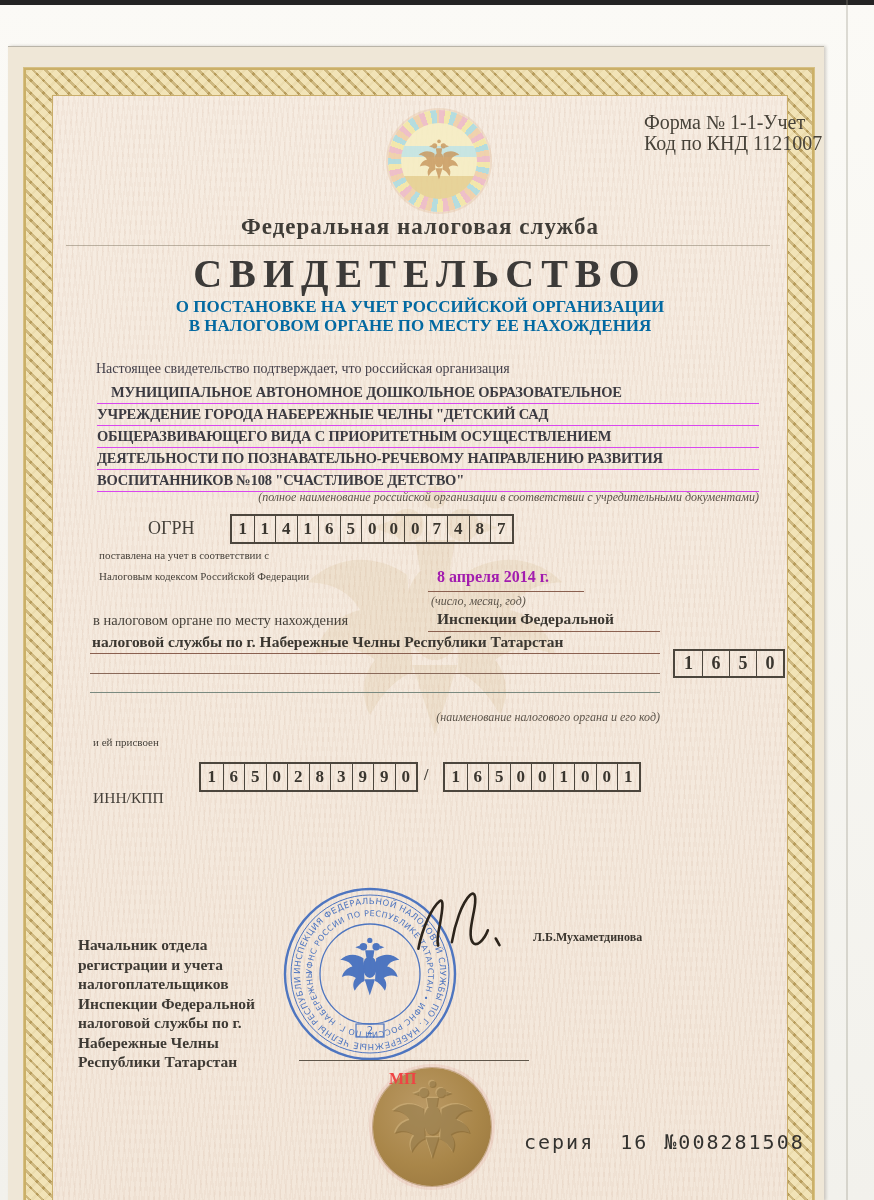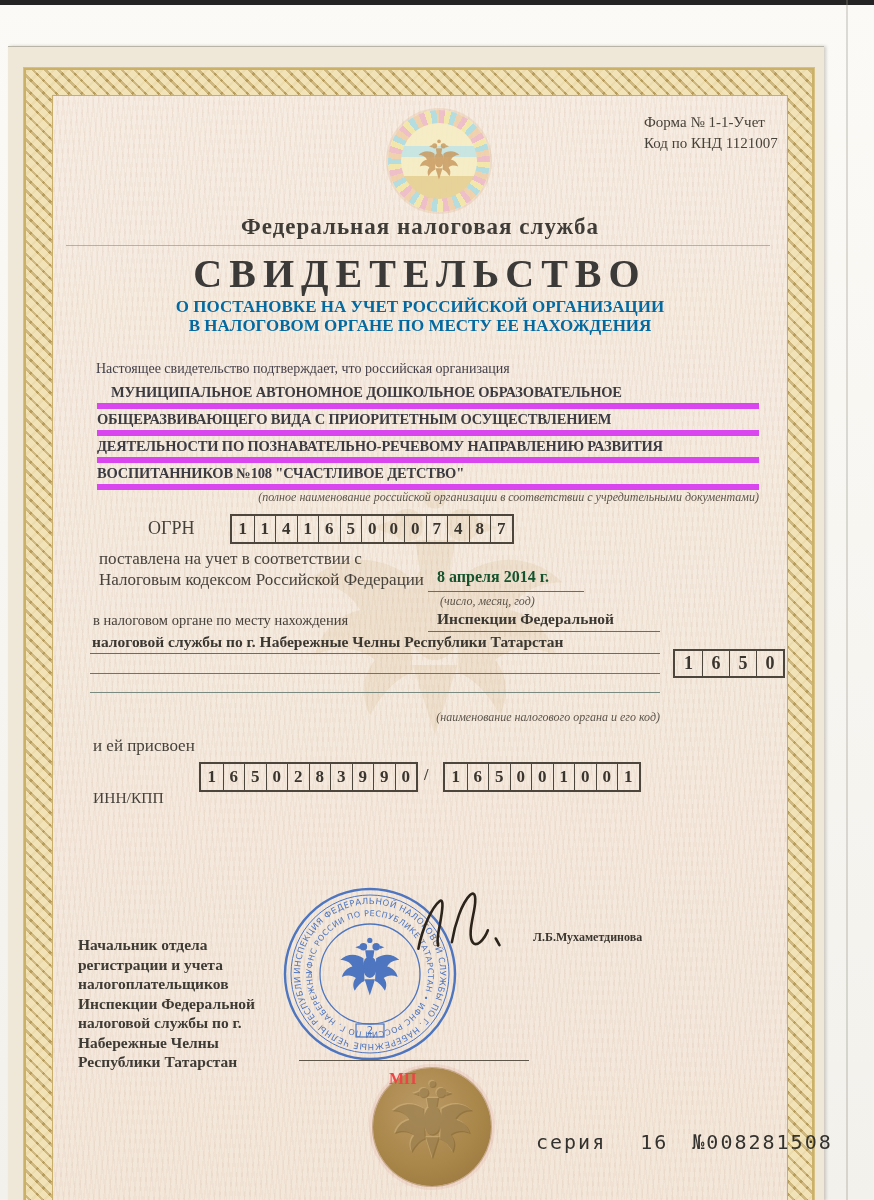--- a/index.html
+++ b/index.html
@@ -43,54 +43,54 @@
     position:absolute;left:388px;top:110px;width:102px;height:102px;border-radius:50%;
     background:repeating-conic-gradient(#f2b9c6 0 7deg,#f5e79e 7deg 14deg,#a9dce0 14deg 21deg,#f3cfa3 21deg 28deg);
     box-shadow:0 0 0 2px rgba(230,190,150,.4);
     opacity:.88;filter:saturate(.9);z-index:5;
   }
   .holo-inner{
     position:absolute;inset:13px;border-radius:50%;
     background:linear-gradient(180deg,#f7eebe 0 30%,#bfe6e4 30% 45%,#f7eebe 45% 70%,#e8d089 70% 100%);
     display:flex;align-items:center;justify-content:center;
   }
-  .form-info{left:644px;top:112px;width:200px;font-size:15px;line-height:21px;color:#474239;}
+  .form-info{left:644px;top:112px;width:200px;font-size:20px;line-height:21px;color:#474239;}
   .agency{left:70px;top:214px;width:700px;font-size:23px;letter-spacing:1px;color:#3f3c37;}
   .agency-rule{left:66px;top:245px;width:704px;height:1px;background:rgba(130,120,100,.5);}
   .doc-title{left:60px;top:250px;width:720px;font-size:40px;letter-spacing:7px;color:#3c3a38;}
   .subtitle{left:60px;width:720px;font-size:17px;color:#0369a1;}
   .intro{left:96px;top:361px;font-size:14px;color:#44404a;}
   .org-block{left:97px;top:382px;width:662px;}
   .org-line{
-    line-height:21px;border-bottom:6px solid #d946ef;
+    line-height:21px;border-bottom:1px solid #d946ef;
     font-weight:bold;font-size:14.5px;letter-spacing:-0.2px;color:#3c3b42;white-space:nowrap;
   }
   .org-line:first-child{text-indent:14px;}
   .caption{font-style:italic;font-size:12px;color:#5c544a;text-align:right;}
   .boxes{display:inline-flex;border:2px solid #4c463d;}
   .boxes .cell{
     width:21.5px;height:26px;display:flex;align-items:center;justify-content:center;
     font-family:"Liberation Serif",serif;font-weight:bold;font-size:17px;color:#3a362f;
     border-left:1px solid #4c463d;box-sizing:border-box;
   }
   .boxes .cell:first-child{border-left:none;}
   .code-boxes .cell{width:27px;height:25px;font-size:18px;}
   .rule{height:1px;background:#8a6050;}
-  .body-text{font-size:17px;color:#46413a;}
+  .body-text{font-size:11px;color:#46413a;}
   .official-title{left:78px;top:935px;width:210px;font-size:15.5px;line-height:19.5px;font-weight:bold;color:#3e3a34;}
   .signer-name{left:533px;top:930px;font-weight:bold;font-size:12px;color:#3a352e;}
   .sig-line{left:299px;top:1060px;width:230px;height:1.2px;background:#5f564a;}
   .mp{left:389px;top:1070px;font-weight:bold;font-size:16px;color:#ef4444;z-index:8;}
   .seal{
     position:absolute;left:373px;top:1068px;width:118px;height:118px;border-radius:50%;z-index:6;
     background:radial-gradient(circle at 42% 35%, #bb9a66, #a98649 55%, #96743c);
     box-shadow:0 0 0 1px rgba(150,110,60,.45), 0 0 0 4px rgba(220,150,140,.18);
   }
-  .series-row{left:536px;top:1130px;display:flex;align-items:baseline;
-    font-family:"DejaVu Sans Mono",monospace;font-size:20px;letter-spacing:2px;color:#33322f;gap:8px;}
+  .series-row{left:524px;top:1130px;display:flex;align-items:baseline;
+    font-family:"DejaVu Sans Mono",monospace;font-size:20px;letter-spacing:2px;color:#33322f;}
   .series-row .gap1{margin-left:26px;} .series-row .gap2{margin-left:16px;}
   .stamp-wrap{left:280px;top:884px;opacity:.9;}
   .sig-wrap{left:404px;top:886px;transform:rotate(-6deg);color:#2c241b;}
 </style>
 </head>
 <body>
 
 <svg width="0" height="0" style="position:absolute">
   <defs>
     <g id="dheagle">
@@ -136,20 +136,21 @@
 
   <div class="abs agency ctr b">Федеральная налоговая служба</div>
   <div class="abs agency-rule"></div>
   <div class="abs doc-title ctr b">СВИДЕТЕЛЬСТВО</div>
   <div class="abs subtitle ctr b" style="top:297px">О ПОСТАНОВКЕ НА УЧЕТ РОССИЙСКОЙ ОРГАНИЗАЦИИ</div>
   <div class="abs subtitle ctr b" style="top:316px">В НАЛОГОВОМ ОРГАНЕ  ПО МЕСТУ ЕЕ НАХОЖДЕНИЯ</div>
 
   <div class="abs intro">Настоящее свидетельство подтверждает, что российская организация</div>
   <div class="abs org-block">
     <div class="org-line">МУНИЦИПАЛЬНОЕ АВТОНОМНОЕ ДОШКОЛЬНОЕ ОБРАЗОВАТЕЛЬНОЕ</div>
+    <div class="org-line">УЧРЕЖДЕНИЕ ГОРОДА НАБЕРЕЖНЫЕ ЧЕЛНЫ "ДЕТСКИЙ САД</div>
     <div class="org-line">ОБЩЕРАЗВИВАЮЩЕГО ВИДА С ПРИОРИТЕТНЫМ  ОСУЩЕСТВЛЕНИЕМ</div>
     <div class="org-line">ДЕЯТЕЛЬНОСТИ ПО ПОЗНАВАТЕЛЬНО-РЕЧЕВОМУ НАПРАВЛЕНИЮ РАЗВИТИЯ</div>
     <div class="org-line">ВОСПИТАННИКОВ №108 "СЧАСТЛИВОЕ ДЕТСТВО"</div>
   </div>
   <div class="abs caption ctr" style="left:97px;top:490px;width:662px">(полное наименование российской организации в соответствии с учредительными документами)</div>
 
   <div class="abs body-text" style="left:148px;top:518px;font-size:18px">ОГРН</div>
   <div class="abs boxes" style="left:230px;top:514px">
       <span class="cell">1</span>
       <span class="cell">1</span>
@@ -161,23 +162,23 @@
       <span class="cell">0</span>
       <span class="cell">0</span>
       <span class="cell">7</span>
       <span class="cell">4</span>
       <span class="cell">8</span>
       <span class="cell">7</span>
     </div>
 
   <div class="abs body-text" style="left:99px;top:549px">поставлена на учет в соответствии с</div>
   <div class="abs body-text" style="left:99px;top:570px">Налоговым кодексом Российской Федерации</div>
-  <div class="abs b" style="left:437px;top:568px;font-size:16px;color:#14532d">8 апреля 2014 г.</div>
+  <div class="abs b" style="left:437px;top:568px;font-size:16px;color:#a21caf">8 апреля 2014 г.</div>
   <div class="abs rule" style="left:428px;top:591px;width:156px"></div>
-  <div class="abs caption" style="left:440px;top:594px">(число, месяц, год)</div>
+  <div class="abs caption" style="left:431px;top:594px">(число, месяц, год)</div>
 
   <div class="abs body-text" style="left:93px;top:612px;font-size:14.5px">в налоговом органе по месту нахождения</div>
   <div class="abs b" style="left:437px;top:610px;font-size:15.5px;color:#3b3731">Инспекции Федеральной</div>
   <div class="abs rule" style="left:428px;top:631px;width:232px"></div>
   <div class="abs b" style="left:92px;top:633px;font-size:15.5px;color:#3b3731">налоговой службы по г. Набережные Челны Республики Татарстан</div>
   <div class="abs rule" style="left:90px;top:653px;width:570px"></div>
   <div class="abs rule" style="left:90px;top:673px;width:570px;background:#8a6a5a"></div>
   <div class="abs rule" style="left:90px;top:692px;width:570px;background:#7a8a80"></div>
   <div class="abs boxes code-boxes" style="left:673px;top:649px">
       <span class="cell">1</span>

